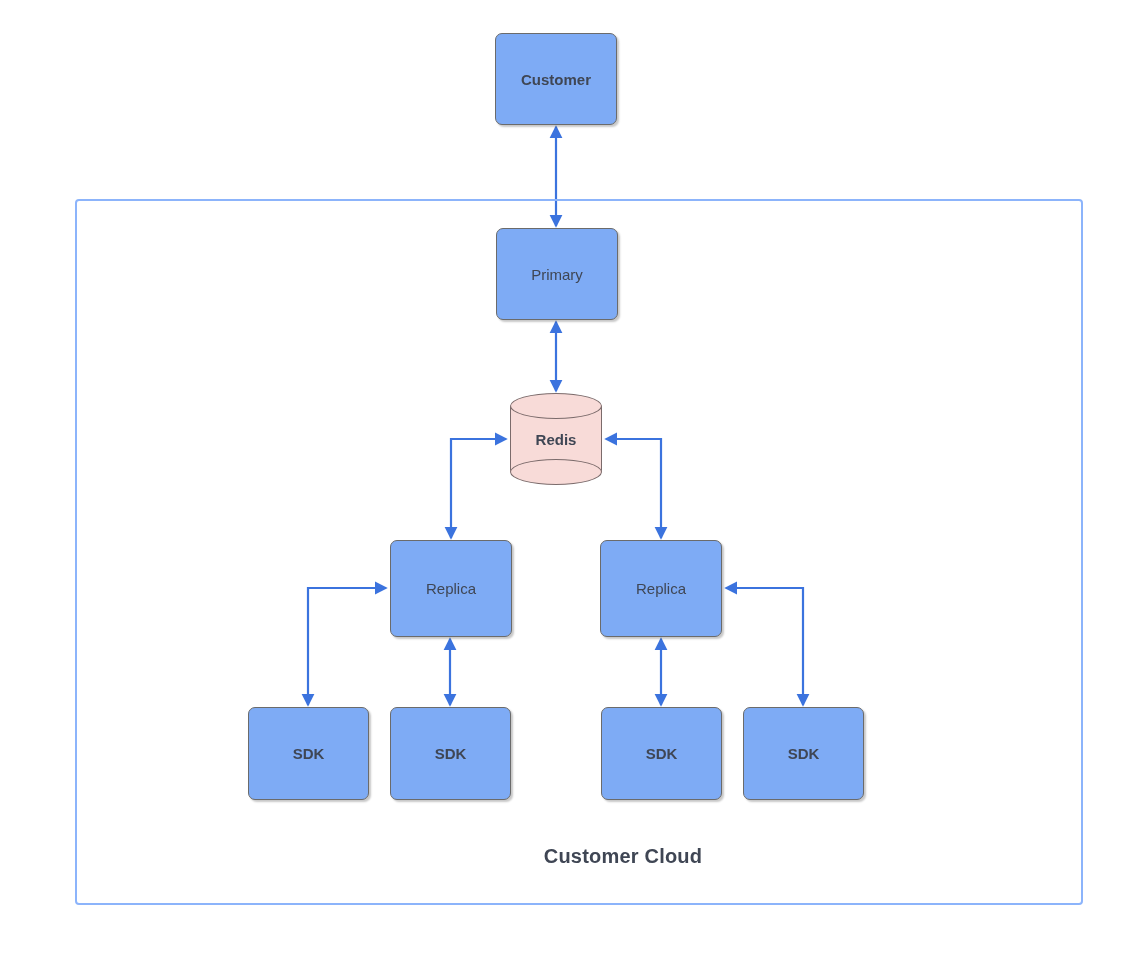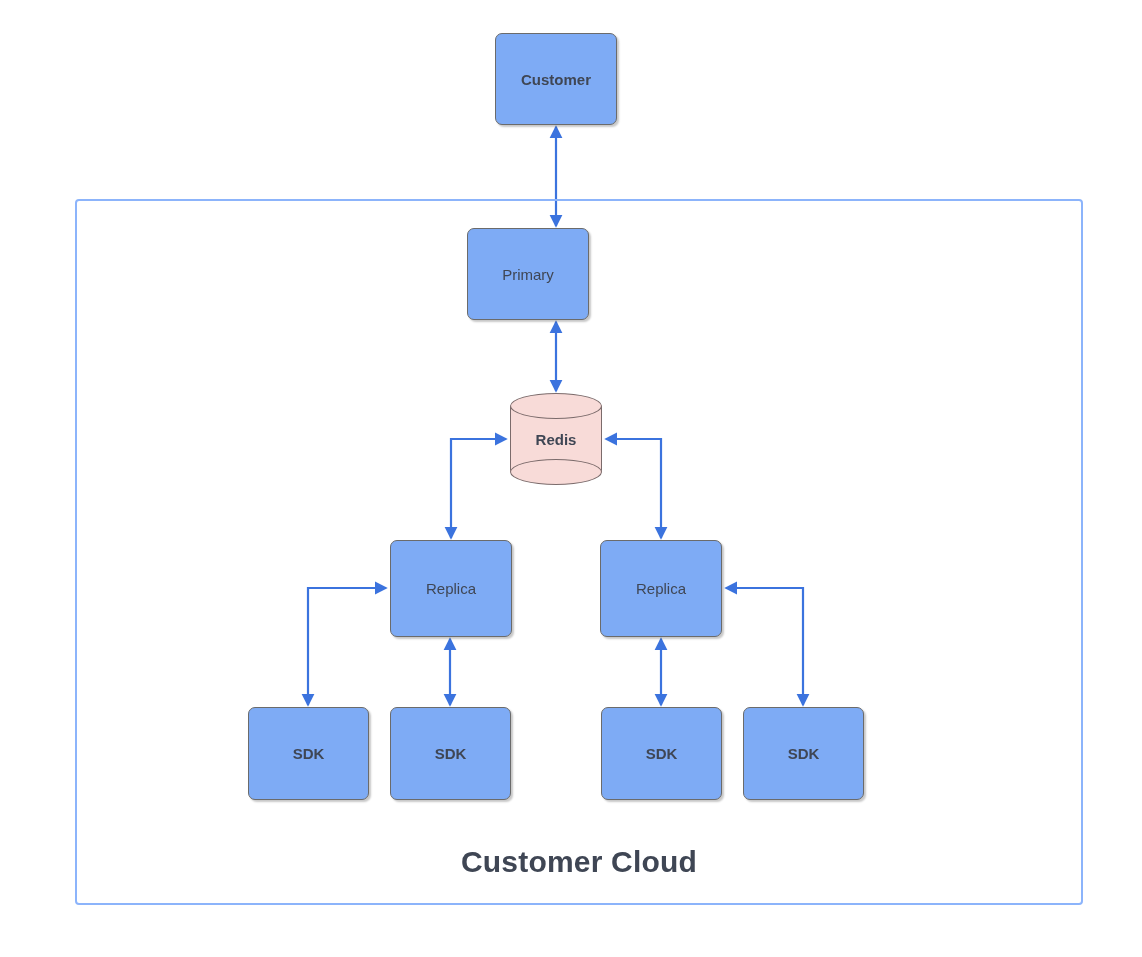--- a/index.html
+++ b/index.html
@@ -33,25 +33,26 @@
   .cloud-container {
     position: absolute;
     border: 2px solid #8CB4FB;
     border-radius: 4px;
     background: transparent;
     box-sizing: border-box;
   }
   .cloud-label {
     position: absolute;
     text-align: center;
-    font-size: 30px;
+    font-size: 20px;
     font-weight: bold;
     color: #3F4654;
     letter-spacing: 0.2px;
     white-space: nowrap;
+    padding-left: 44px;
   }
 
   
   .node {
     position: absolute;
     box-sizing: border-box;
     background: #7EABF5;
     border: 1px solid #6B6B6B;
     border-radius: 7px;
     display: flex;
@@ -154,21 +155,21 @@
   </svg>
 
   <div class="cloud-container" style="left:75px; top:199px; width:1008px; height:706px;"></div>
 
   <div class="cloud-label" style="left:75px; top:845px; width:1008px;">Customer Cloud</div>
 
   <div class="node bold" style="left:495px; top:33px; width:122px; height:92px;">
     <span>Customer</span>
   </div>
 
-  <div class="node" style="left:467px; top:228px; width:122px; height:92px;">
+  <div class="node" style="left:496px; top:228px; width:122px; height:92px;">
     <span>Primary</span>
   </div>
 
   <div class="node" style="left:390px; top:540px; width:122px; height:97px;">
     <span>Replica</span>
   </div>
 
   <div class="node" style="left:600px; top:540px; width:122px; height:97px;">
     <span>Replica</span>
   </div>

